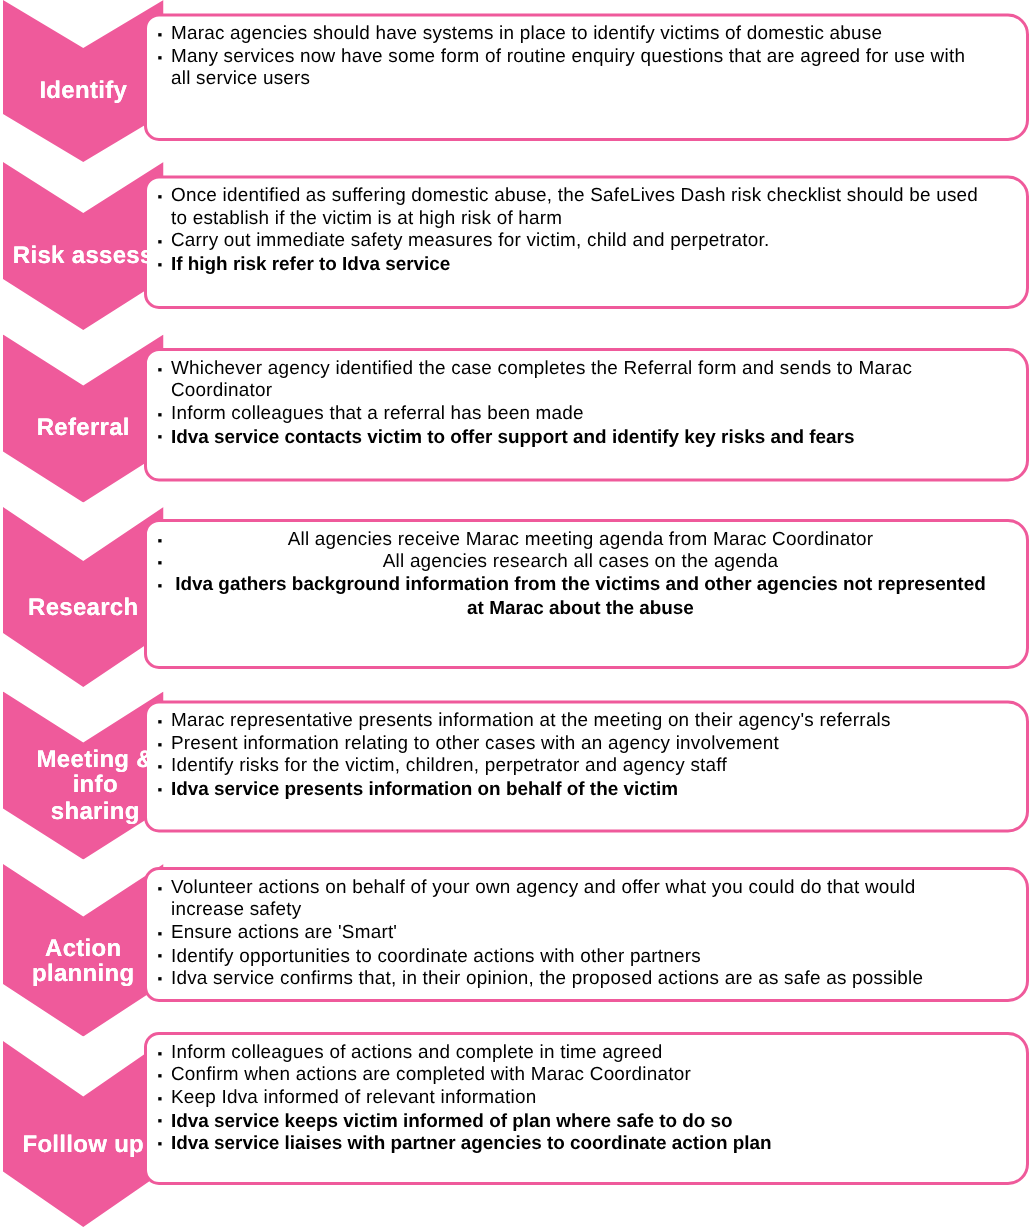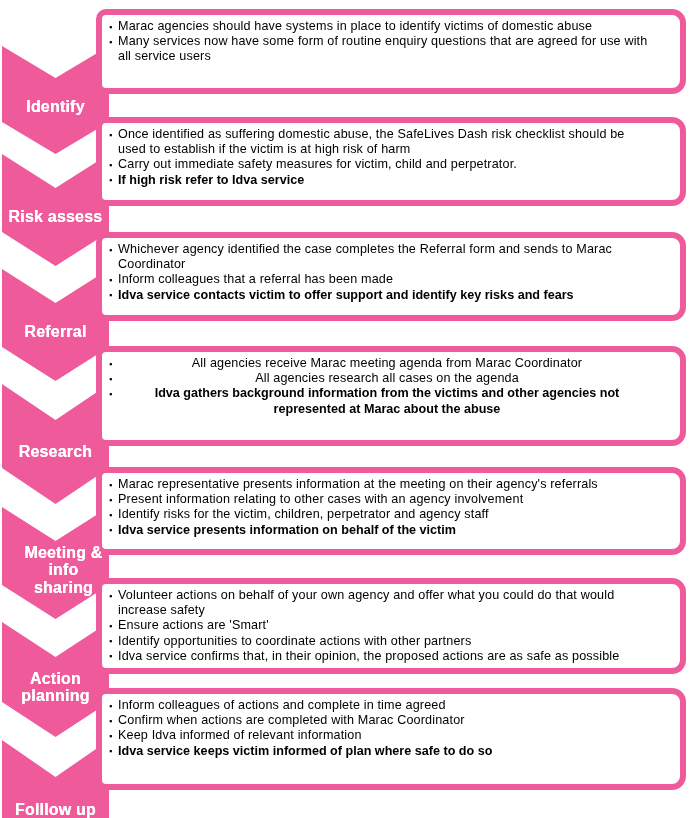--- a/index.html
+++ b/index.html
@@ -32,21 +32,20 @@
   .chevron {
     position: absolute;
     left: 2px;
     width: 107px;
     color: #ffffff;
     display: flex;
     align-items: center;
     justify-content: center;
     text-align: center;
     box-sizing: border-box;
-    margin-top: 46px;
   }
   .chevron-shape {
     position: absolute;
     left: 0;
     top: 0;
     width: 100%;
     height: 100%;
   }
   .chevron-label {
     position: relative;
@@ -61,21 +60,21 @@
     text-shadow: 0 0 0 #fff;
   }
 
   
   .callout {
     position: absolute;
     left: 96px;
     width: 590px;
     box-sizing: border-box;
     background: #ffffff;
-    border: 6px solid #b91c1c;
+    border: 2px solid #b91c1c;
     border-radius: 10px 14px 14px 10px;
     padding: 4px 24px 4px 7px;
   }
   .bullets {
     list-style: none;
     margin: 0;
     padding: 0;
   }
   .bullets li {
     position: relative;
@@ -200,16 +199,17 @@
           <polygon points="0,0 48,37 96,0 96,87 48,124 0,87" fill="#ef5a9b"></polygon>
         </svg>
         <div class="chevron-label" style="margin-top: 16px;">Folllow up</div>
       </div>
       <div class="callout" style="top: -6px; min-height: 102px; border-color: rgb(239, 90, 155);">
         <ul class="bullets">
           <li>Inform colleagues of actions and complete in time agreed</li>
           <li>Confirm when actions are completed with Marac Coordinator</li>
           <li>Keep Idva informed of relevant information</li>
           <li class="bold">Idva service keeps victim informed of plan where safe to do so</li>
+          <li class="bold">Idva service liaises with partner agencies to coordinate action plan</li>
         </ul>
       </div>
     </div>
   </div>
 
 </body></html>

